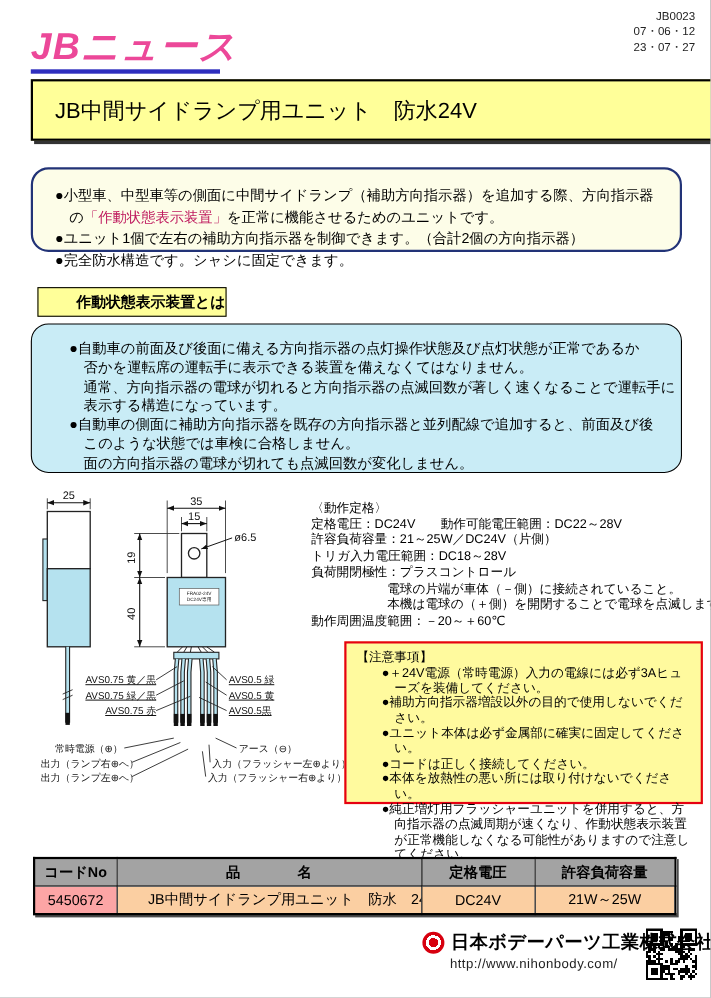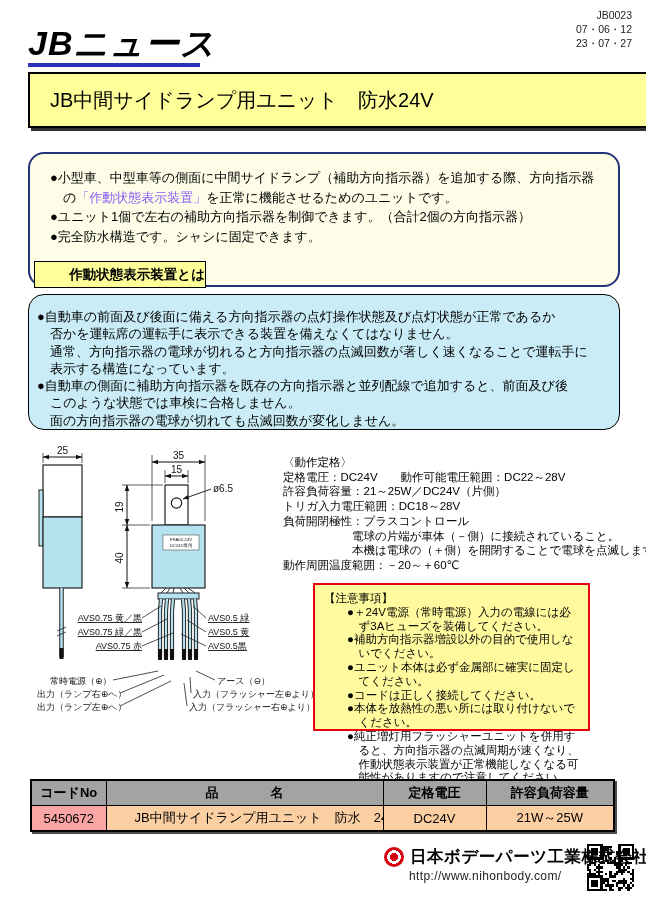--- a/index.html
+++ b/index.html
@@ -3,58 +3,58 @@
 <meta charset="utf-8">
 <style>
   html,body{margin:0;padding:0;background:#9a9a9a;}
   .page{
     position:relative;width:646px;height:907px;margin:0 auto;background:#ffffff;
     font-family:"Liberation Sans","DejaVu Sans",sans-serif;color:#000;overflow:hidden;
   }
   
   .doc-meta{position:absolute;top:8px;right:14px;text-align:right;font-size:10.5px;line-height:1.35;color:#222;}
   .masthead{position:absolute;left:28px;top:26px;}
-  .logo-text{font-size:34px;font-weight:bold;font-style:italic;color:#000000;letter-spacing:1px;line-height:1;text-align:right;}
+  .logo-text{font-size:34px;font-weight:bold;font-style:italic;color:#ec4899;letter-spacing:1px;line-height:1;text-align:right;}
   .logo-bar{width:172px;height:4px;background:#2f2fbe;margin-top:3px;}
   .title-bar{
     position:absolute;left:28px;top:72px;width:636px;height:56px;background:#ffff99;
     border:2px solid #000;box-shadow:3px 3px 0 rgba(0,0,0,.8);box-sizing:border-box;
     display:flex;align-items:center;padding-left:20px;font-size:20px;
   }
   
   .intro-box{
-    position:absolute;left:28px;top:152px;width:592px;height:135px;background:#fdfde8;
+    position:absolute;left:28px;top:152px;width:592px;height:77px;background:#fdfde8;
     border:2px solid #223377;border-radius:16px;box-sizing:border-box;
     padding:14px 10px 0 20px;font-size:13px;line-height:1.5;white-space:nowrap;
   }
-  .red{color:#8b5cf6;}
+  .red{color:#be185d;}
   
   .section-label{
     position:absolute;left:34px;top:261px;width:172px;height:27px;background:#ffff99;
     border:1.5px solid #000;box-sizing:border-box;font-size:13.5px;font-weight:bold;
     display:flex;align-items:center;justify-content:flex-end;
   }
   
   .info-box{
     position:absolute;left:28px;top:294px;width:592px;height:136px;background:#c9ecf6;
     border:1.5px solid #000;border-radius:16px;box-sizing:border-box;
-    padding:13px 8px 0 8px;font-size:13px;line-height:1.33;white-space:nowrap;
+    padding:13px 8px 0 34px;font-size:13px;line-height:1.33;white-space:nowrap;
   }
   
   .diagram{position:absolute;left:20px;top:443px;width:300px;height:300px;}
   .diagram text{font-family:"Liberation Sans","DejaVu Sans",sans-serif;fill:#111;}
   .dim-t{font-size:10px;}
   .wire-t{font-size:9px;text-decoration:underline;}
   .term-t{font-size:9px;}
   .unit-t{font-size:4.3px;}
   
   .specs{position:absolute;left:283px;top:455px;width:360px;font-size:11.5px;line-height:1.28;white-space:nowrap;}
   
   .caution-box{
-    position:absolute;left:313px;top:583px;width:277px;height:148px;background:#fffa9e;
+    position:absolute;left:313px;top:583px;width:326px;height:148px;background:#fffa9e;
     border:2px solid #e60012;box-sizing:border-box;padding:7px 6px 0 9px;
     font-size:11.5px;line-height:1.2;
   }
   .caution-box .item{margin-left:23px;padding-left:1em;text-indent:-1em;}
   
   .product-table{position:absolute;left:30px;top:779px;width:583px;border-collapse:collapse;font-size:13px;table-layout:fixed;}
   .product-table th,.product-table td{border:1px solid #000;height:24px;text-align:center;padding:0;overflow:hidden;white-space:nowrap;}
   .product-table{border:2px solid #000;box-shadow:2px 2px 0 rgba(0,0,0,.7);}
   .product-table th{background:#a3a3a3;font-weight:bold;margin-left:11px;}
   .c-code{width:75px;} .c-name{width:277px;} .c-volt{width:103px;} .c-cap{width:128px;}

